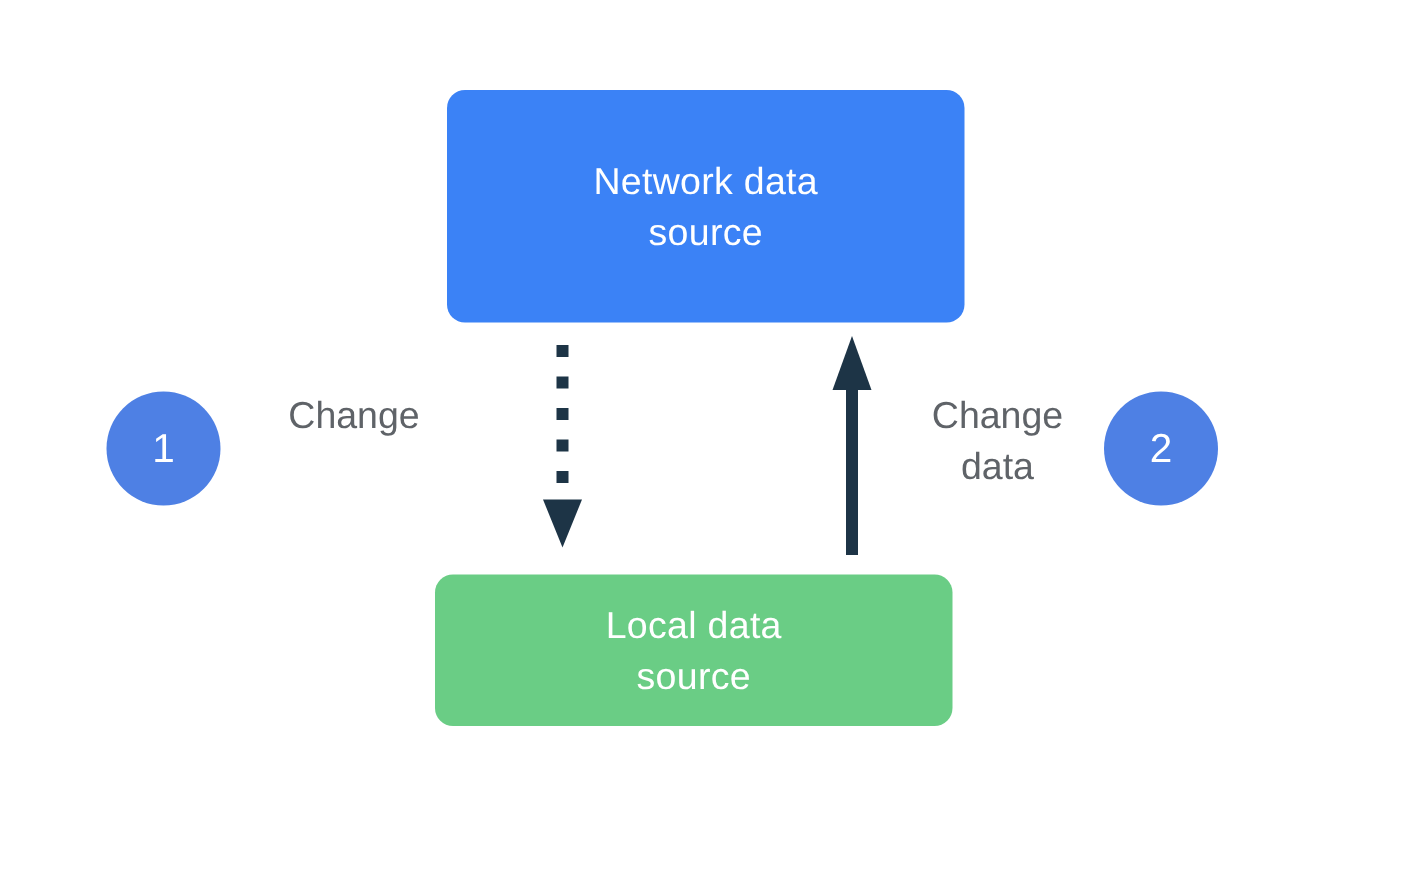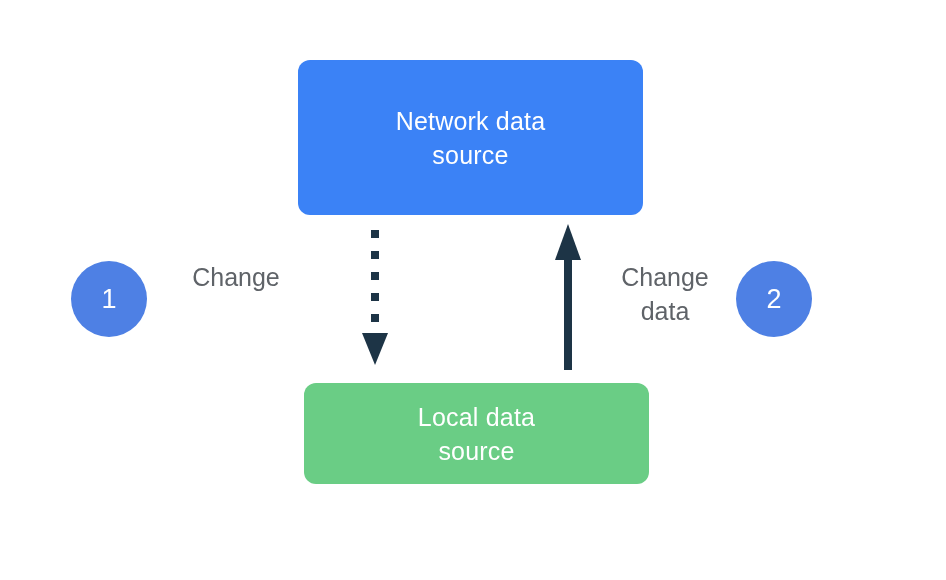--- a/index.html
+++ b/index.html
@@ -37,21 +37,21 @@
   }
 
   #network-node {
     left: 298px;
     top: 60px;
     width: 345px;
     height: 155px;
     background: #3b82f6;
   }
   #local-node {
-    left: 304px;
+    left: 290px;
     top: 383px;
     width: 345px;
     height: 101px;
     background: #6acd85;
   }
 
   
   .badge {
     position: absolute;
     width: 76px;

